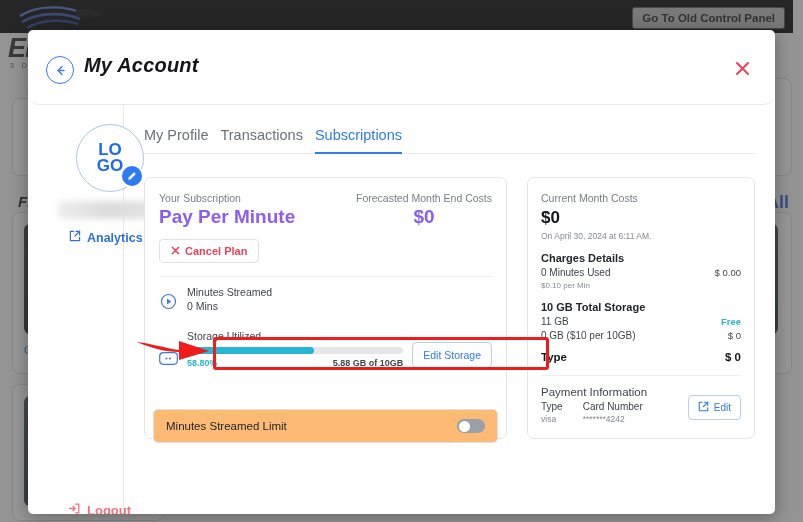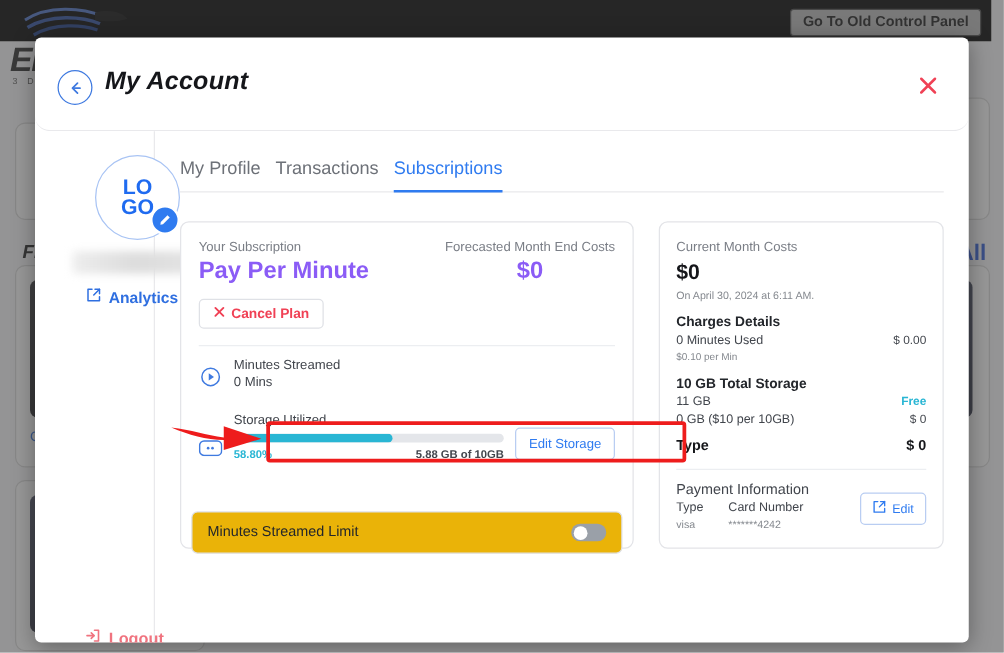--- a/index.html
+++ b/index.html
@@ -116,21 +116,21 @@
   .bar-legend{display:flex;justify-content:space-between;margin-top:4px;}
   .bar-pct{font-size:9px;font-weight:bold;color:#29b6d4;}
   .bar-of{font-size:9px;font-weight:bold;color:#41454c;padding-left:17px;}
   .edit-storage{
     border:1px solid #b9cdf2;border-radius:4px;background:#fff;color:#2f7bf0;
     font-size:10.5px;padding:6px 10px;margin-top:2px;cursor:pointer;white-space:nowrap;
   }
 
   .limit-box{
     position:absolute;left:8px;right:8px;bottom:-5px;
-    border:1px solid #dfe1e6;border-radius:5px;background:#eab308;
+    border:1px solid #dfe1e6;border-radius:5px;background:#fdba74;
     display:flex;align-items:center;justify-content:space-between;
     padding:9px 12px;
   }
   .limit-label{font-size:11.5px;color:#23262b;}
   .toggle{
     width:28px;height:14px;border-radius:8px;background:#9aa0a8;position:relative;cursor:pointer;
   }
   .toggle-knob{position:absolute;left:1.5px;top:1.5px;width:11px;height:11px;border-radius:50%;background:#fff;}
 
   .rc-title{font-size:10.5px;color:#7a7e86;}

